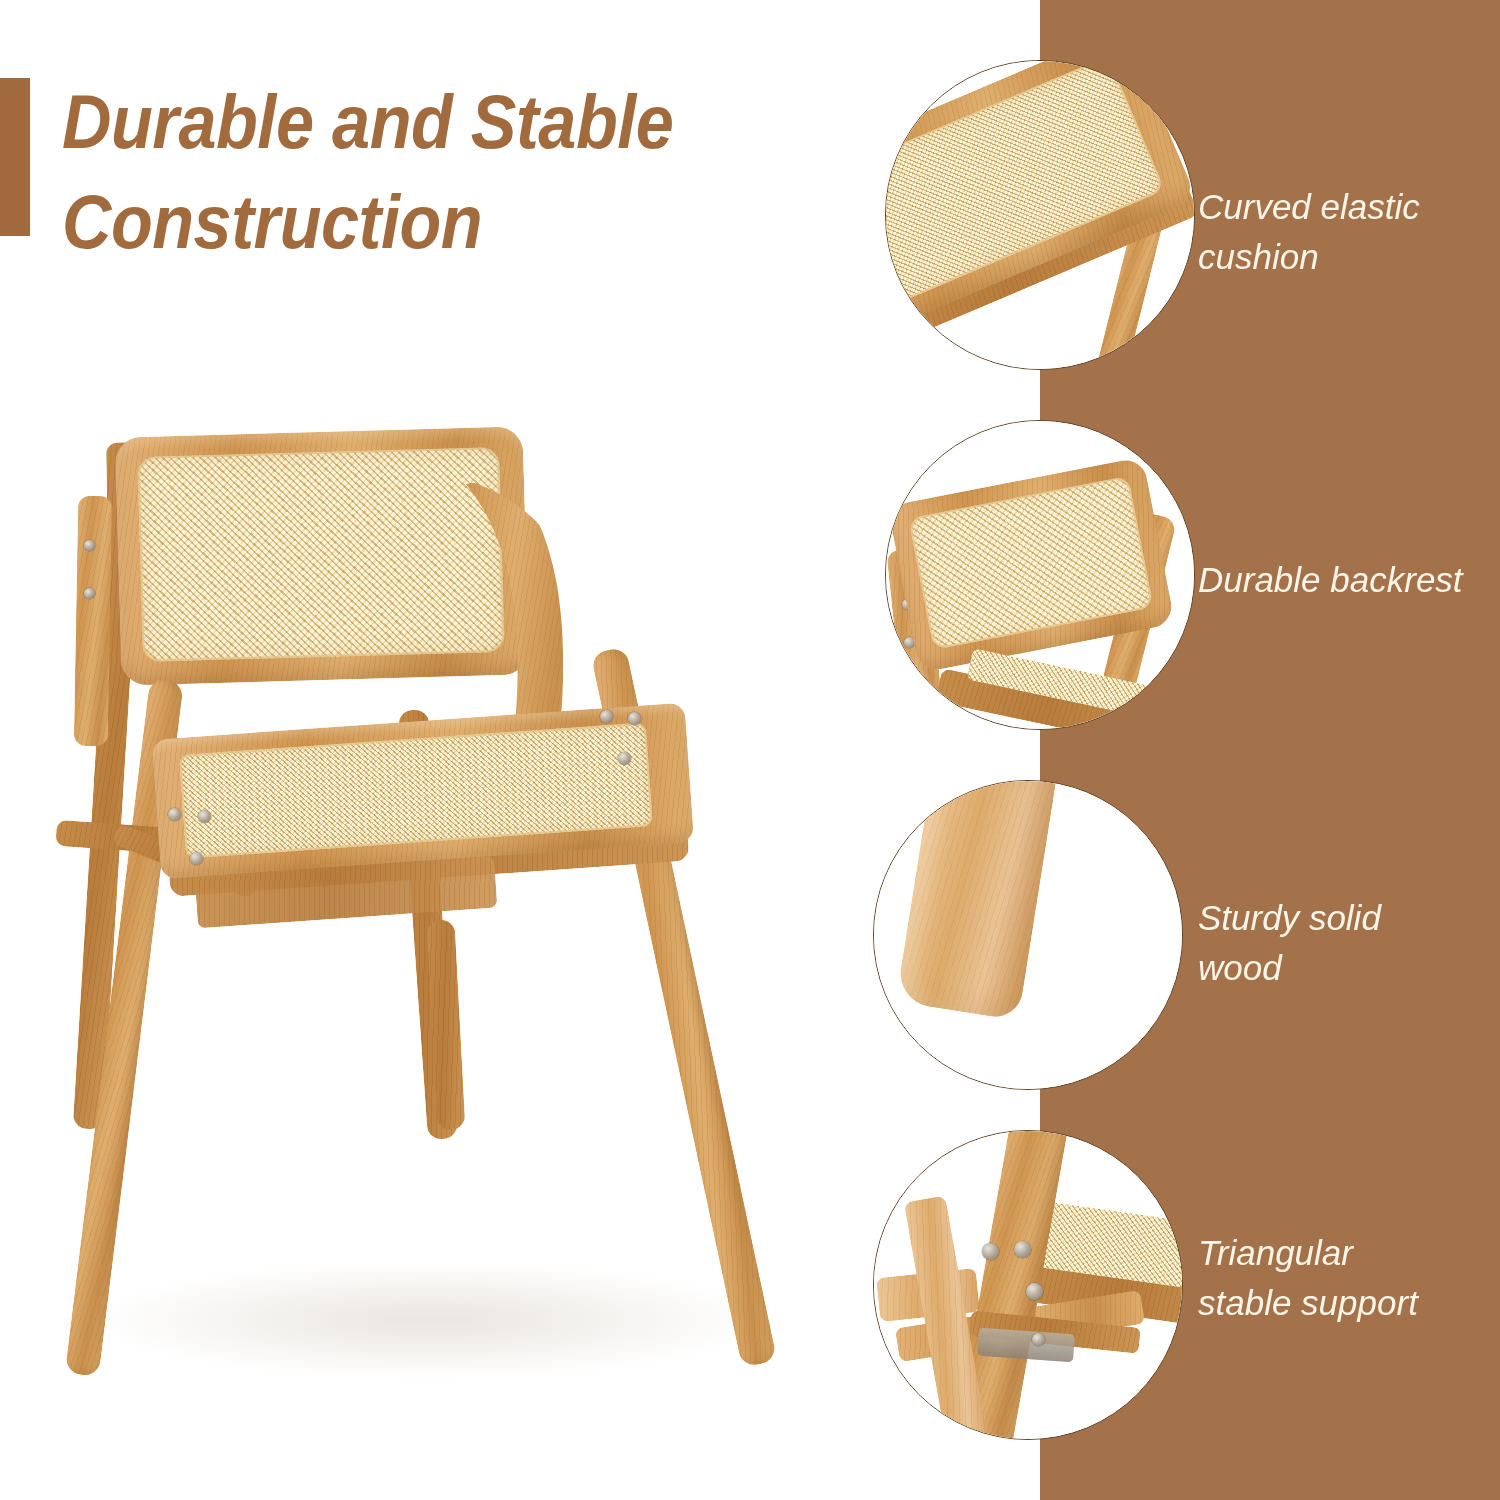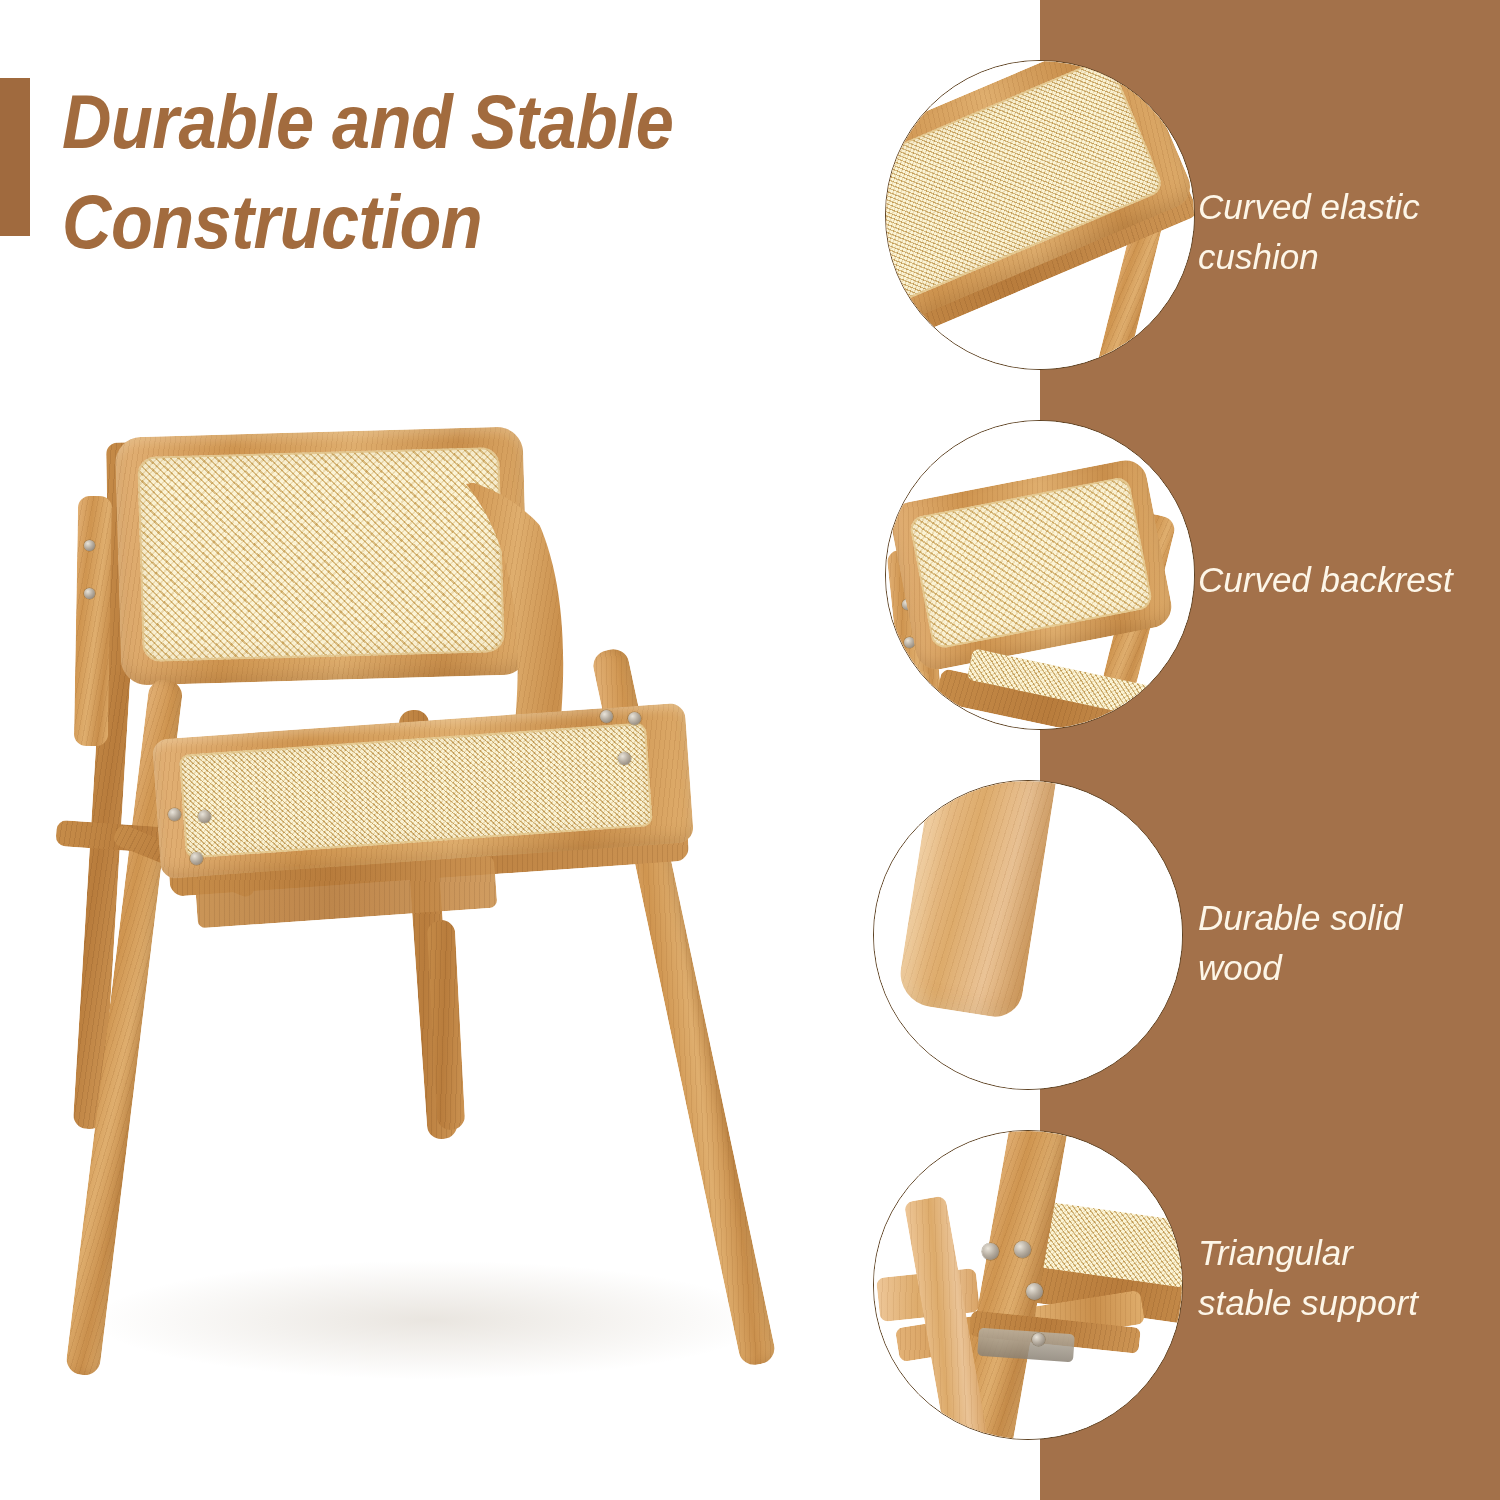--- a/index.html
+++ b/index.html
@@ -276,38 +276,38 @@
                         border-radius:9px;"></div>
             <div class="rattan-fine" style="position:absolute;left:26px;top:4px;width:214px;height:32px;
                         border-radius:7px;"></div>
           </div>
 
           <div class="wood" style="position:absolute;left:22px;top:250px;width:32px;height:110px;
                       border-radius:12px;transform:rotate(-10deg);"></div>
         </div>
       </div>
     </div>
-    <div class="label" style="left:1198px;top:555px;">Curved backrest</div>
+    <div class="label" style="left:1198px;top:555px;">Durable backrest</div>
   </div>
 
   <div class="feature" style="left:0;top:0;width:1500px;height:1500px;">
     <div class="circle" style="left:873px;top:780px;">
       <div class="circle-clip">
         <div style="position:absolute;inset:0;background:#fff;">
           <div style="position:absolute;left:40px;top:-20px;width:130px;height:260px;
                       transform:rotate(9deg);">
             <div class="wood-lt" style="position:absolute;left:0;top:0;width:124px;height:252px;
                         border-radius:8px 8px 28px 34px;
                         box-shadow:inset -14px 0 24px rgba(150,100,45,.26),
                                    inset 12px 0 18px rgba(255,240,210,.35);"></div>
           </div>
         </div>
       </div>
     </div>
-    <div class="label" style="left:1198px;top:893px;">Durable solid
+    <div class="label" style="left:1198px;top:893px;">Sturdy solid
 wood</div>
   </div>
 
   <div class="feature" style="left:0;top:0;width:1500px;height:1500px;">
     <div class="circle" style="left:873px;top:1130px;">
       <div class="circle-clip">
         <div style="position:absolute;inset:0;background:#fff;">
 
           <div style="position:absolute;left:150px;top:84px;width:230px;height:110px;
                       transform:rotate(8deg);">

